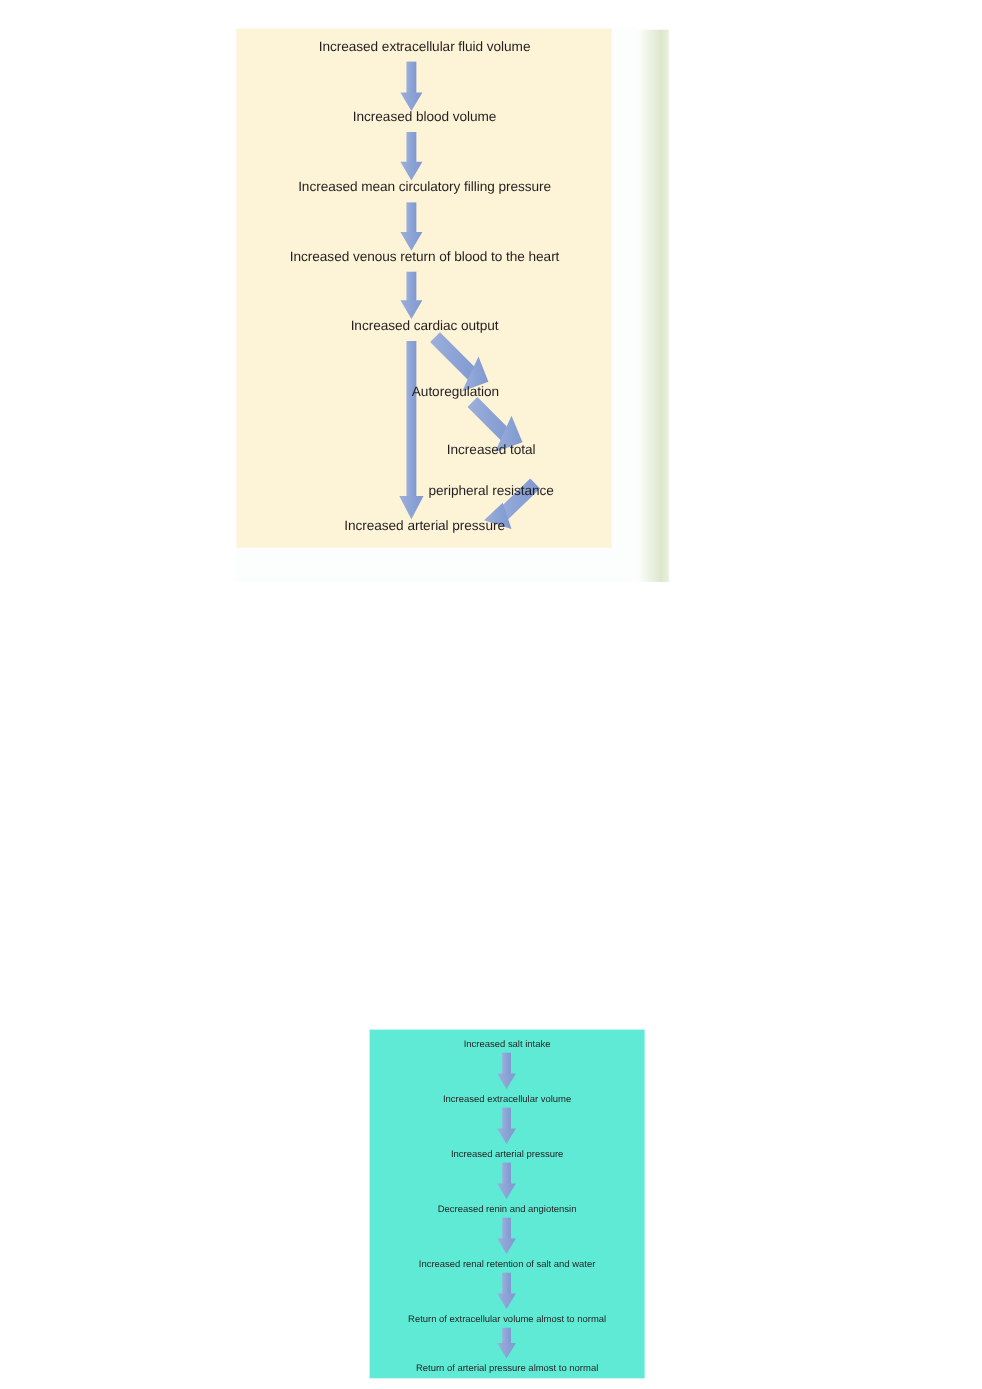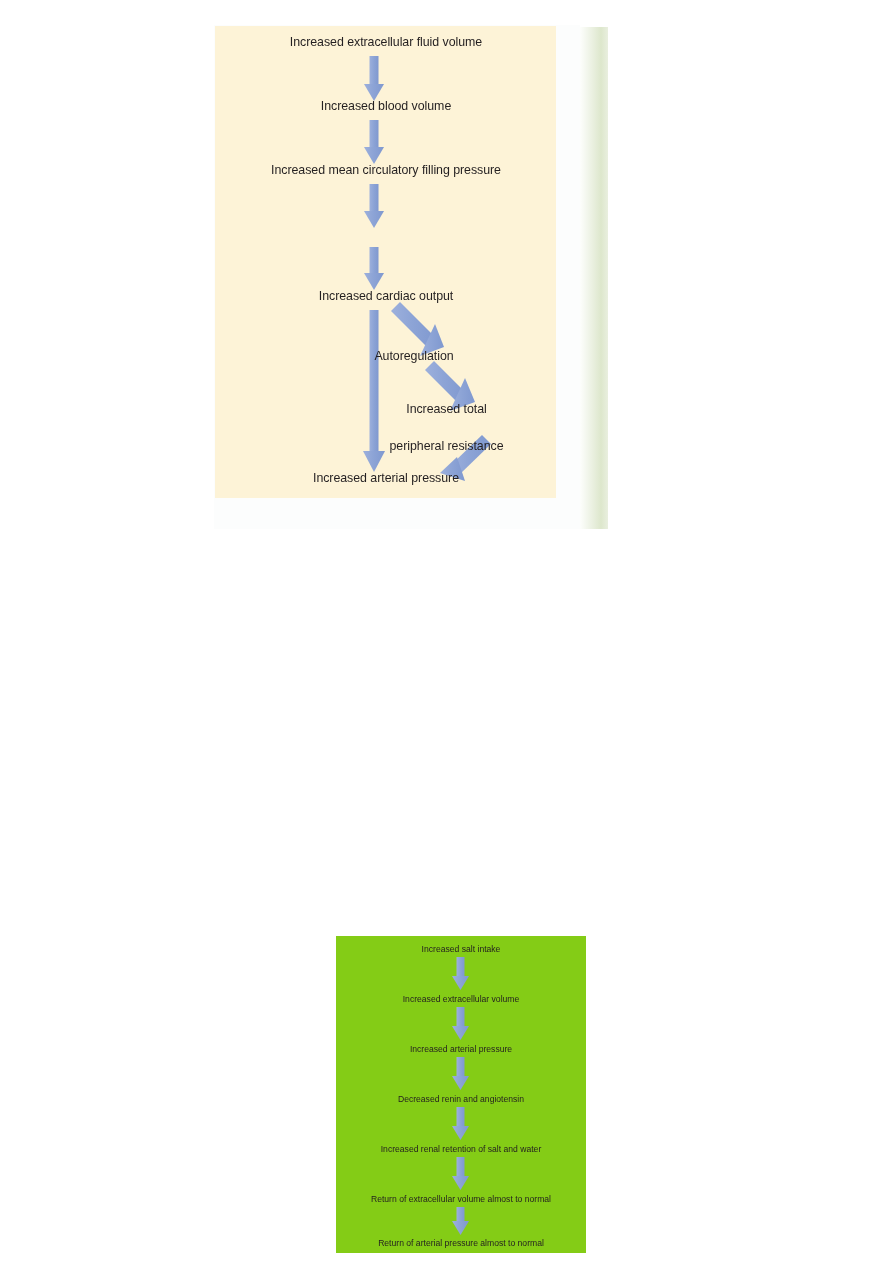--- a/index.html
+++ b/index.html
@@ -64,21 +64,21 @@
     letter-spacing: -0.05px;
   }
 
   
   #figure-2 {
     position: absolute;
     left: 336px;
     top: 936px;
     width: 250px;
     height: 317px;
-    background: #84cc16;
+    background: #5eead4;
   }
   #fig2-canvas {
     position: absolute;
     left: 0px;
     top: 0px;
     width: 250px;
     height: 317px;
   }
   .f2-node {
     position: absolute;
@@ -149,20 +149,21 @@
       <polygon points="226,448 251,456 243,432" fill="url(#g1)"></polygon>
     </g>
   </svg>
 
   <div class="f1-node" style="left:0px; top:10px; width:344px;">Increased extracellular fluid volume</div>
 
   <div class="f1-node" style="left:0px; top:74px; width:344px;">Increased blood volume</div>
 
   <div class="f1-node" style="left:0px; top:138px; width:344px;">Increased mean circulatory filling pressure</div>
 
+  <div class="f1-node" style="left:0px; top:201px; width:344px;">Increased venous return of blood to the heart</div>
 
   <div class="f1-node" style="left:0px; top:264px; width:344px;">Increased cardiac output</div>
 
   <div class="f1-node" style="left:110px; top:324px; width:180px;">Autoregulation</div>
 
   <div class="f1-node" style="left:140px; top:377px; width:185px;">Increased total</div>
 
   <div class="f1-node" style="left:140px; top:390px; width:185px;margin-top:24px;">peripheral resistance</div>
 
   <div class="f1-node" style="left:0px; top:446px; width:344px;">Increased arterial pressure</div>

